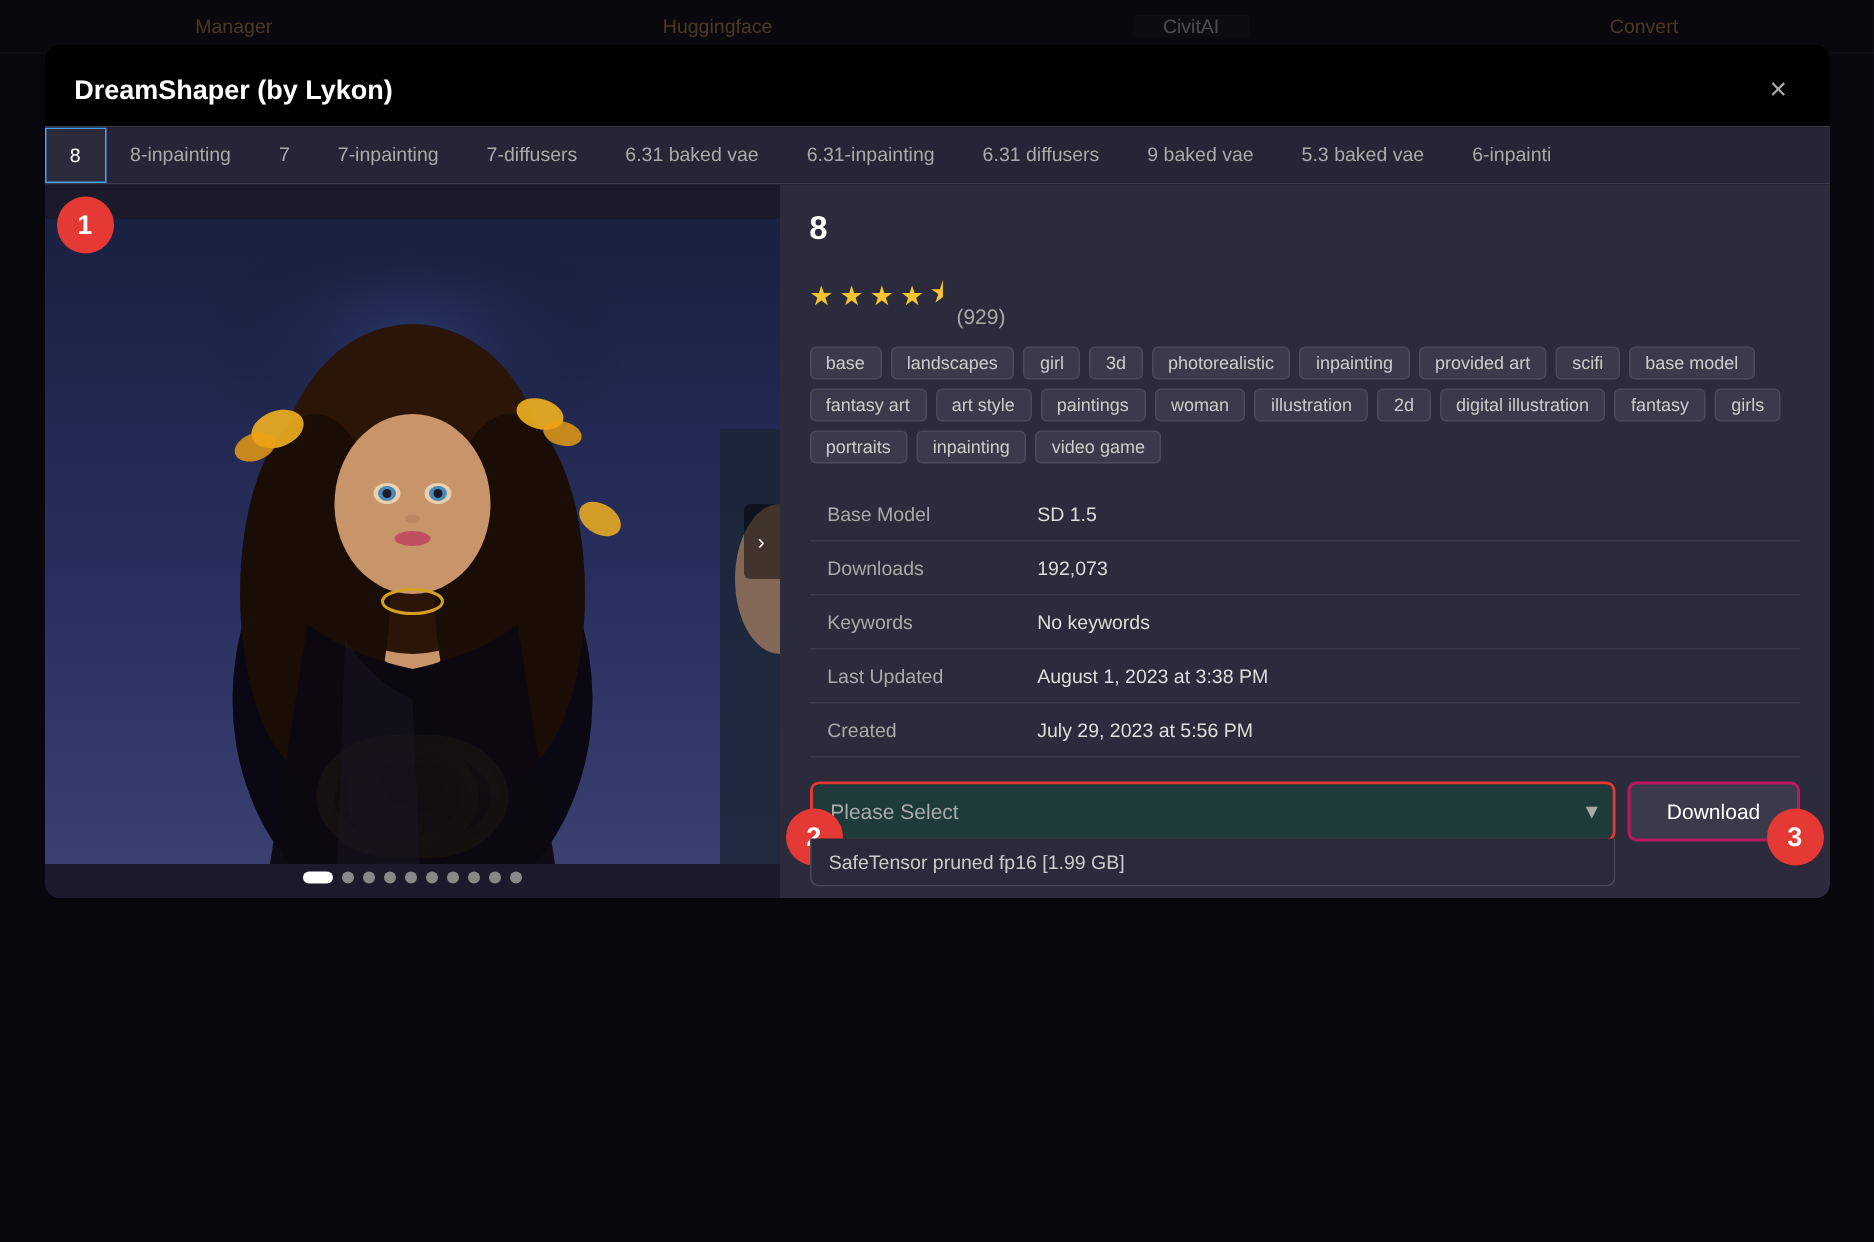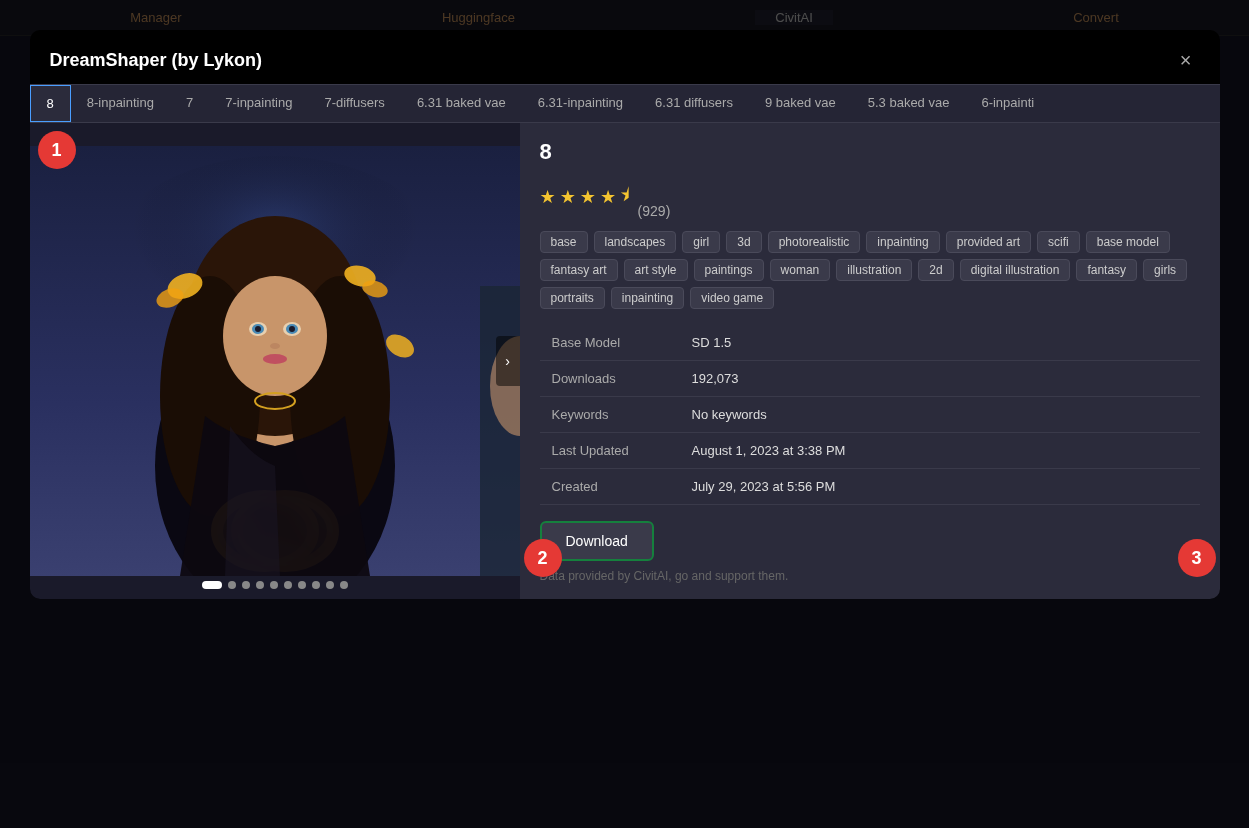--- a/index.html
+++ b/index.html
@@ -314,21 +314,21 @@
       padding: 8px 12px;
       color: #ccc;
       font-size: 13px;
       z-index: 100;
       cursor: pointer;
     }
 
     .download-btn {
       background: #3a3a4a;
       color: #fff;
-      border: 2px solid #15803d;
+      border: 2px solid #be185d;
       padding: 10px 24px;
       border-radius: 6px;
       font-size: 14px;
       cursor: pointer;
       white-space: nowrap;
       font-weight: 500;
     }
 
     .badge-2 {
       position: absolute;
@@ -611,20 +611,29 @@
             <td>August 1, 2023 at 3:38 PM</td>
           </tr>
           <tr>
             <td>Created</td>
             <td>July 29, 2023 at 5:56 PM</td>
           </tr>
         </tbody>
           </table>
 
         <div class="download-section" style="position:relative;">
+          <div class="select-wrapper">
+            <select class="select-control">
+              <option value="">Please Select</option>
+              <option value="safetensor-fp16">SafeTensor pruned fp16 [1.99 GB]</option>
+            </select>
+            <span class="select-arrow">▾</span>
+            
+            <div class="dropdown-option">SafeTensor pruned fp16 [1.99 GB]</div>
+          </div>
           <button class="download-btn">Download</button>
 
           <div class="badge-2">
             <span>2</span>
           </div>
 
           <div class="badge-3">
             <span>3</span>
           </div>
         </div>

